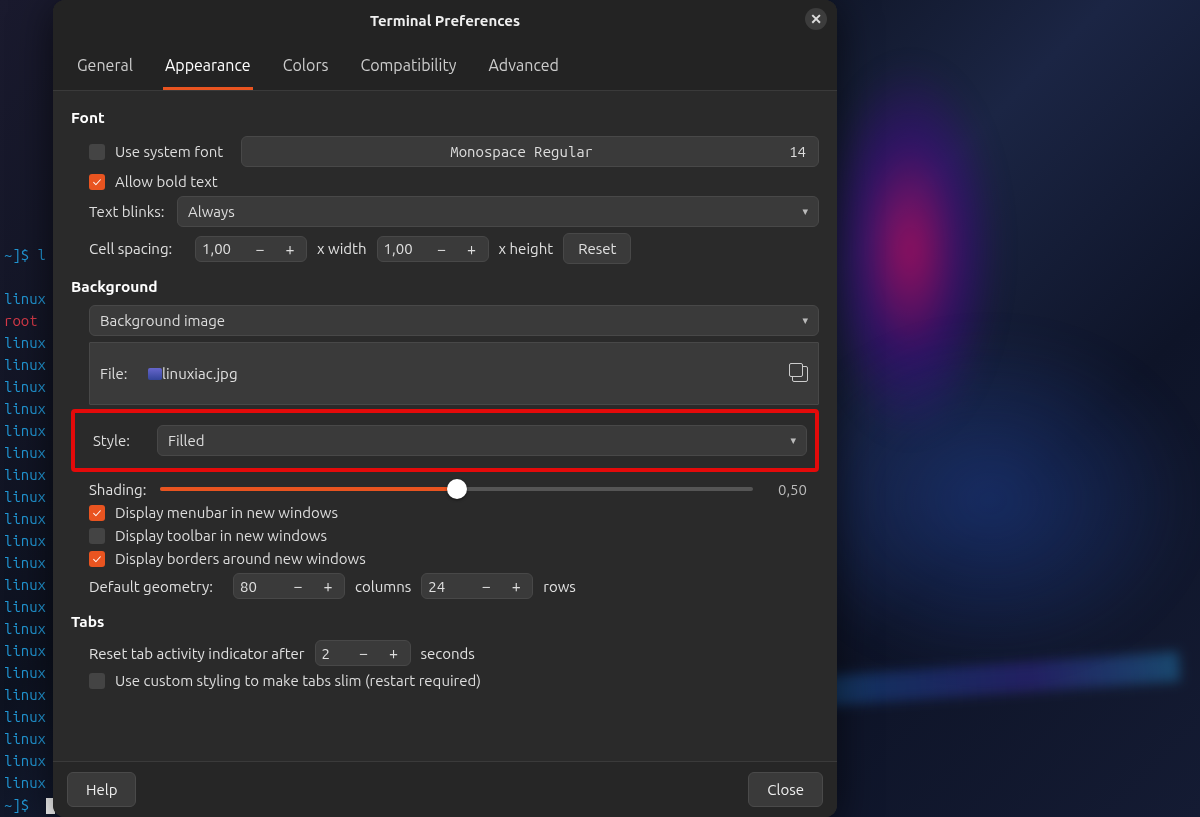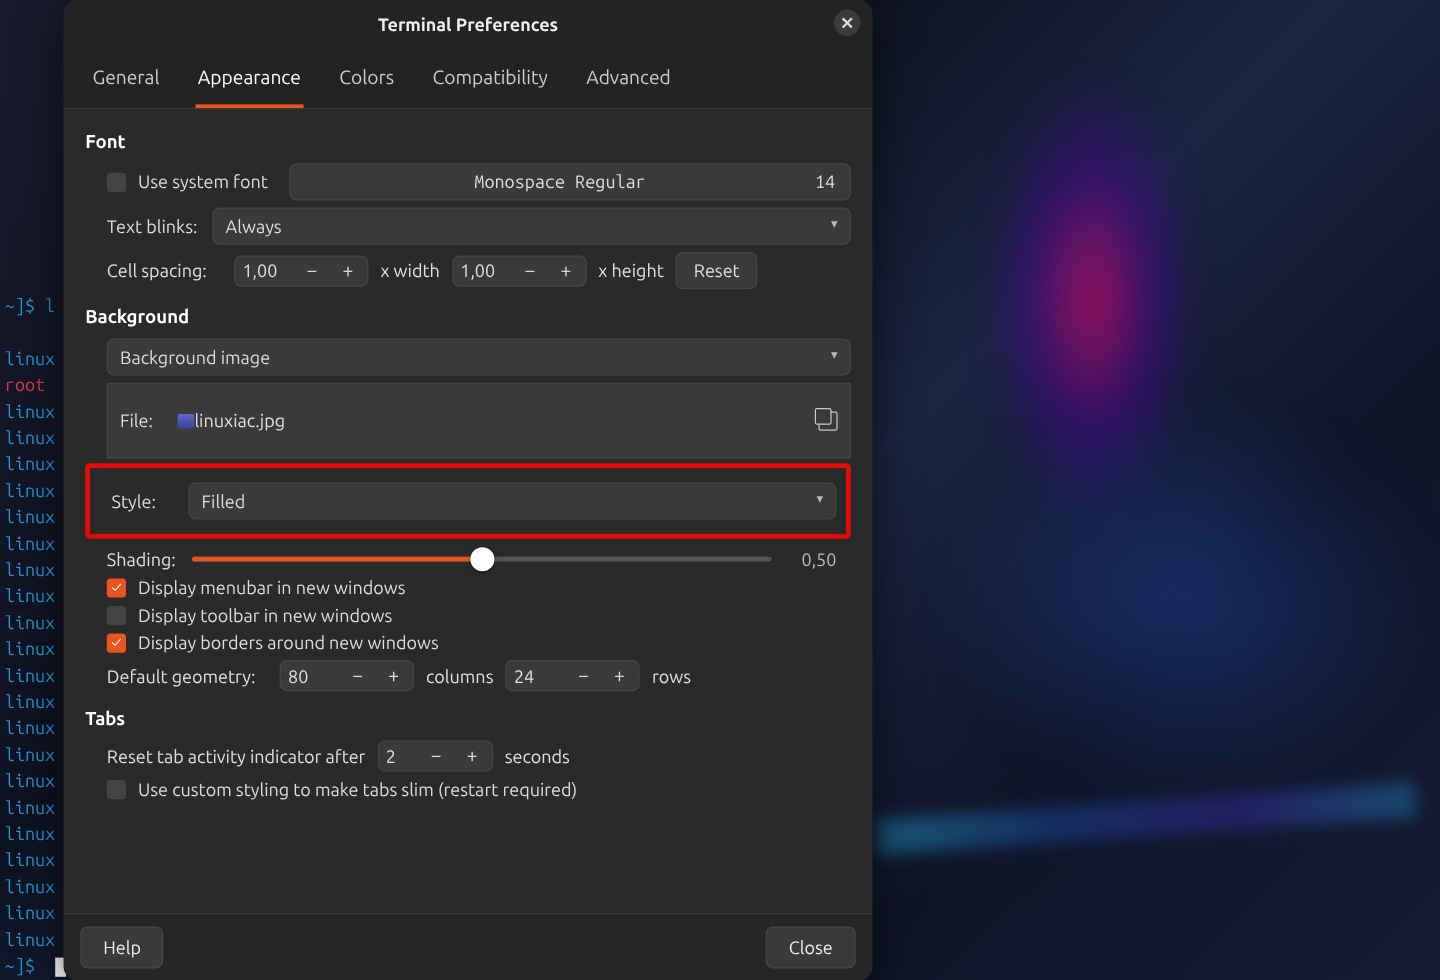--- a/index.html
+++ b/index.html
@@ -38,21 +38,21 @@
     position: absolute; left: 4px; top: 200px;
     font-family: "Ubuntu Mono", "Consolas", monospace;
     font-size: 15px; line-height: 22px; color: #2197d5;
     white-space: pre;
   }
 
   
   .dialog {
     position: absolute;
     left: 53px; top: 0;
-    width: 674px; height: 817px;
+    width: 784px; height: 817px;
     background: #2a2a2a;
     border-radius: 12px;
     box-shadow: 0 8px 40px rgba(0,0,0,.6);
     display: flex; flex-direction: column;
     overflow: hidden;
   }
   .titlebar {
     height: 40px; display: flex; align-items: center; justify-content: center;
     background: #232323;
     position: relative;
@@ -99,21 +99,21 @@
   .field {
     background: #3a3a3a; border: 1px solid #484848; border-radius: 6px;
     padding: 6px 10px; color: #ddd; font-size: 15px;
   }
   .font-field {
     flex: 1; display: flex; justify-content: center; align-items: center;
     font-family: "Ubuntu Mono", monospace;
     padding: 6px 12px;
   }
   .select {
-    flex: 1; display: flex; justify-content: space-between; 
+    flex: 1; display: flex; justify-content: space-between; align-items: center;
     cursor: pointer;
   }
   .select .chev { font-size: 11px; color: #bbb; }
 
   .spin {
     display: flex; align-items: center; background: #3a3a3a;
     border: 1px solid #484848; border-radius: 6px;
     padding: 3px 6px; gap: 10px;
   }
   .spin .val { min-width: 38px; text-align: left; }
@@ -234,20 +234,24 @@
 
     <div class="row">
       <span class="chk"></span>
       <label class="inline">Use system font</label>
       <div class="field font-field" style="margin-left:8px">
         <span style="flex:1;text-align:center">Monospace Regular</span>
         <span>14</span>
       </div>
     </div>
 
+    <div class="row">
+      <span class="chk checked"></span>
+      <label class="inline">Allow bold text</label>
+    </div>
 
     <div class="row">
       <span class="label-col">Text blinks:</span>
       <div class="field select">
         <span>Always</span>
         <span class="chev">▾</span>
       </div>
     </div>
 
     <div class="row">

